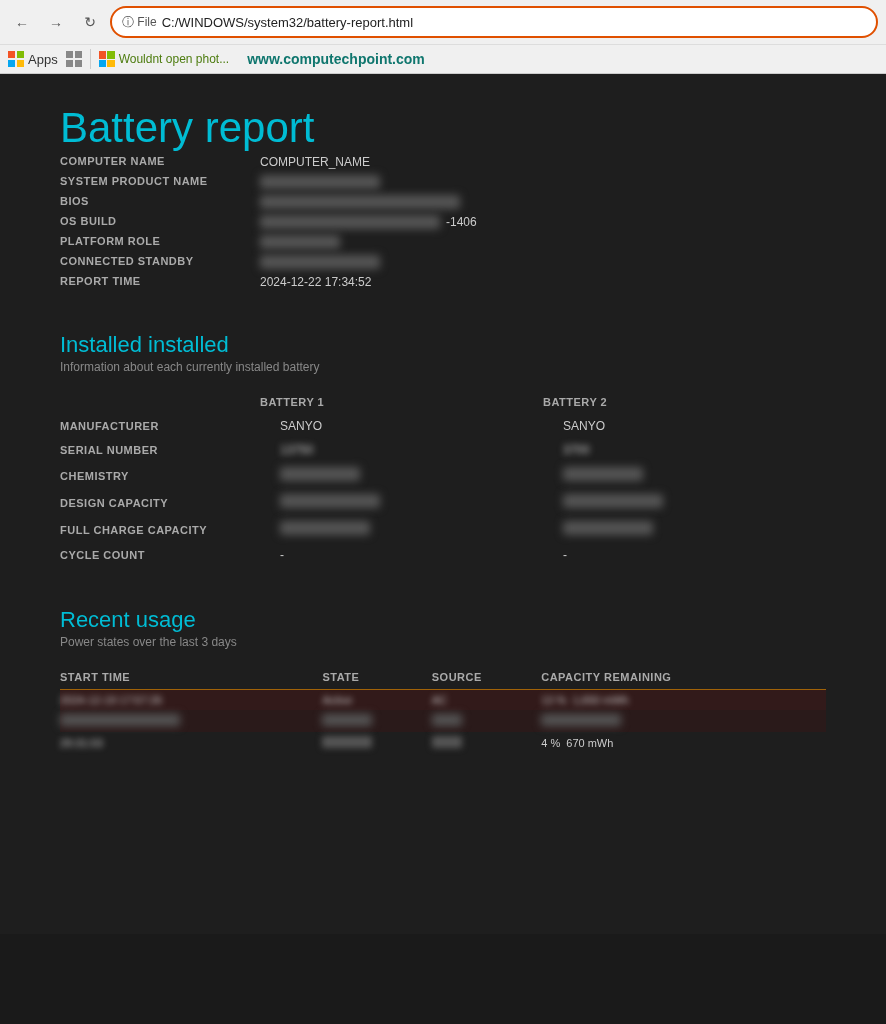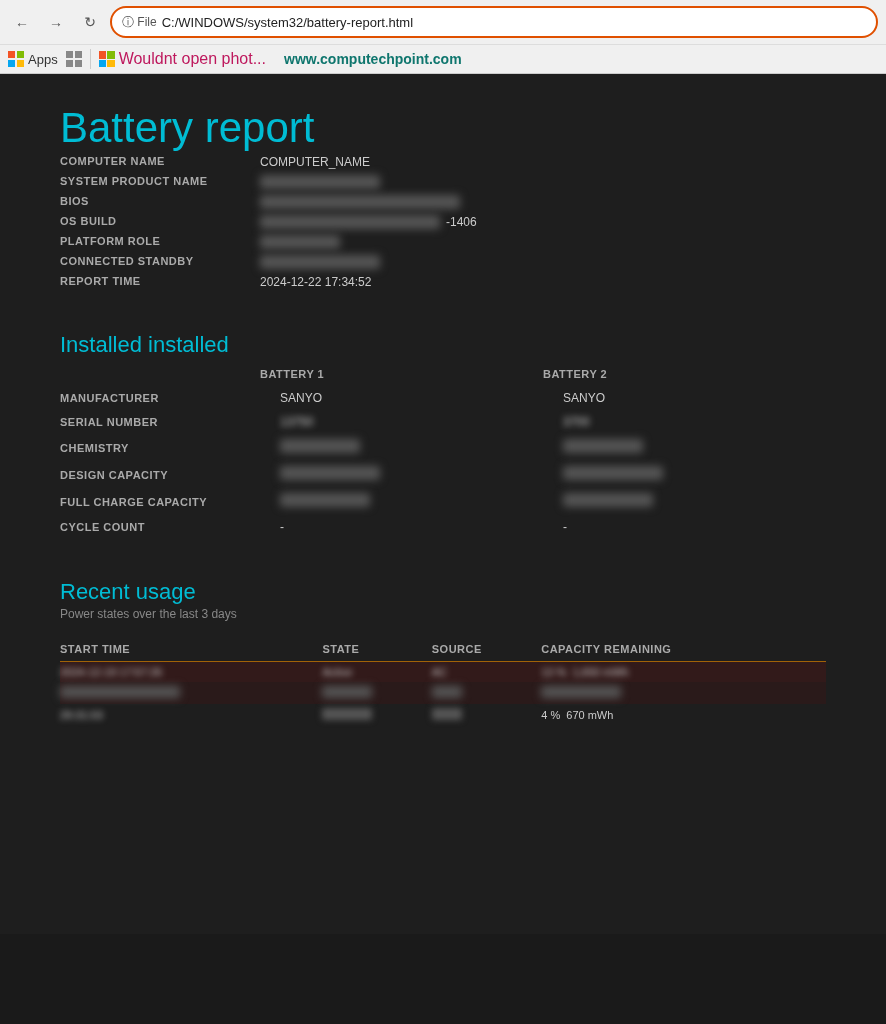--- a/index.html
+++ b/index.html
@@ -66,21 +66,21 @@
     .windows-grid span {
       display: block;
     }
     .windows-grid span:nth-child(1) { background: #f35325; }
     .windows-grid span:nth-child(2) { background: #81bc06; }
     .windows-grid span:nth-child(3) { background: #05a6f0; }
     .windows-grid span:nth-child(4) { background: #ffba08; }
     .separator { width: 1px; height: 20px; background: #ccc; }
     .bookmark-item {
       display: flex; align-items: center; gap: 4px;
-      font-size: 16px; color: #be185d; cursor: pointer;
+      font-size: 12px; color: #4d7c0f; cursor: pointer;
     }
     .ms-logo {
       width: 16px; height: 16px;
       display: grid; grid-template-columns: 1fr 1fr; gap: 1px;
     }
     .ms-logo span:nth-child(1) { background: #f35325; display: block; }
     .ms-logo span:nth-child(2) { background: #81bc06; display: block; }
     .ms-logo span:nth-child(3) { background: #05a6f0; display: block; }
     .ms-logo span:nth-child(4) { background: #ffba08; display: block; }
     .website-label {
@@ -282,20 +282,21 @@
       <span class="info-value blurred" style="min-width:120px;"></span>
     </div>
     <div class="info-row">
       <span class="info-label">REPORT TIME</span>
       <span class="info-value">2024-12-22  17:34:52</span>
     </div>
   </div>
 
   <div class="section-header">
     <div class="section-title">Installed installed</div>
+    <div class="section-subtitle">Information about each currently installed battery</div>
   </div>
 
   <table class="battery-table">
     <thead>
       <tr>
         <th></th>
         <th class="col-header">BATTERY 1</th>
         <th class="col-header">BATTERY 2</th>
       </tr>
     </thead>

